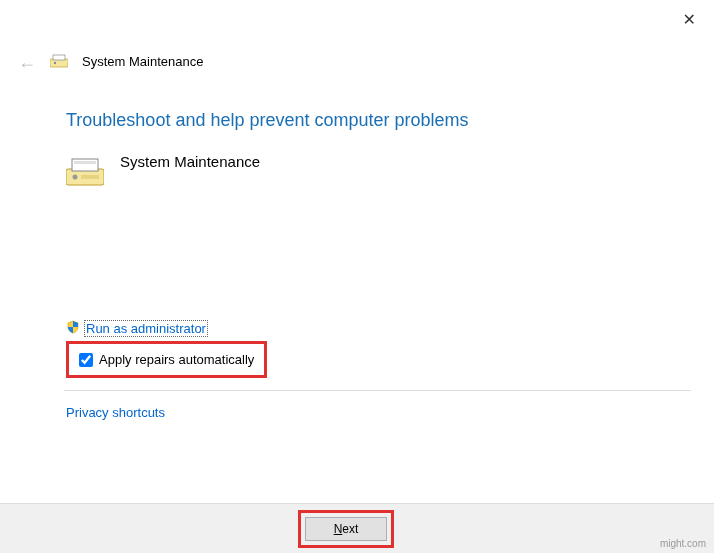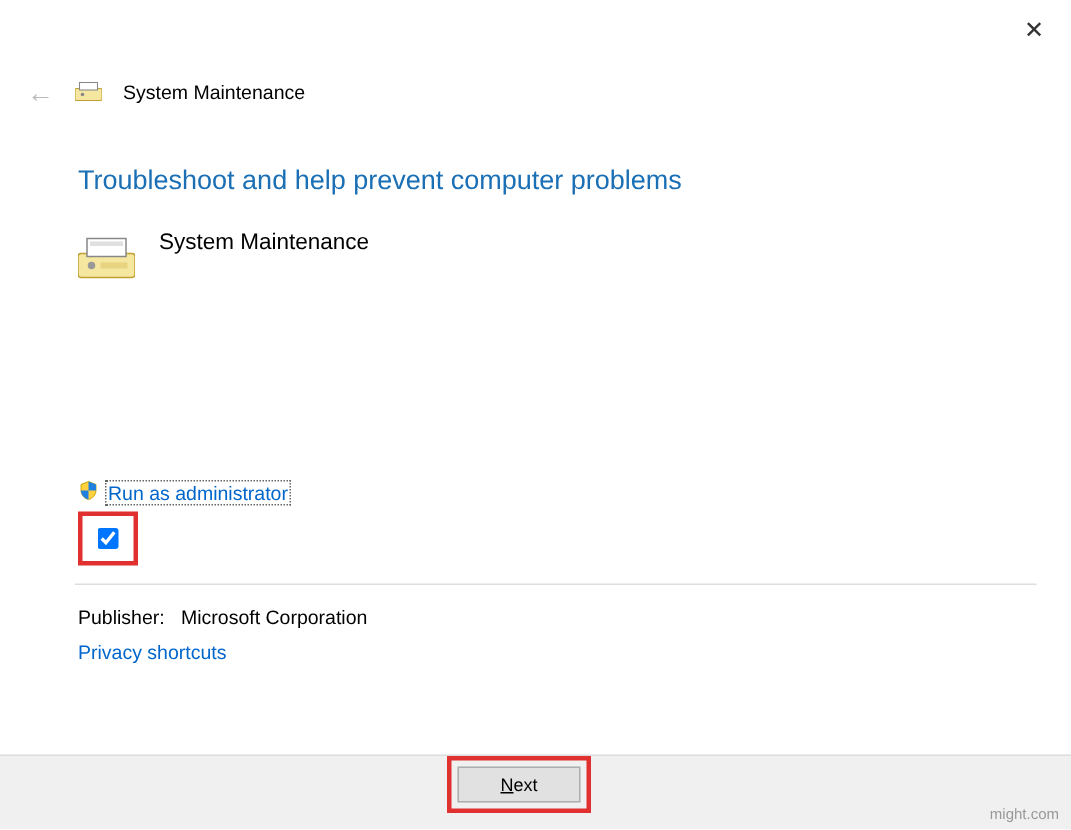--- a/index.html
+++ b/index.html
@@ -40,21 +40,21 @@
       display: inline-block;
       vertical-align: middle;
     }
     .title-text {
       font-size: 13px;
       color: #000;
     }
     .content {
       position: absolute;
       top: 110px;
-      left: 52px;
+      left: 66px;
       right: 25px;
     }
     .main-heading {
       color: #1a6fb5;
       font-size: 18px;
       font-weight: 400;
       margin-bottom: 22px;
     }
     .troubleshooter-row {
       display: flex;
@@ -124,24 +124,23 @@
     .footer {
       position: absolute;
       bottom: 0;
       left: 0;
       right: 0;
       height: 50px;
       background: #f0f0f0;
       border-top: 1px solid #ddd;
       display: flex;
       align-items: center;
-      justify-content: flex-start;
+      justify-content: center;
       padding-right: 22px;
       gap: 10px;
-      flex-direction: column;
     }
     .btn {
       min-width: 82px;
       height: 24px;
       background: #e1e1e1;
       border: 1px solid #adadad;
       font-family: inherit;
       font-size: 12px;
       cursor: pointer;
       padding: 0 12px;
@@ -202,29 +201,25 @@
         <path d="M7 1 L12 3 V7 L7 7 Z" fill="#2080e0"></path>
         <path d="M7 7 L2 7 V3 L7 1 Z" fill="#2080e0" opacity="0"></path>
         <path d="M2 7 L7 7 L7 13 C4.5 12.5 2 10 2 7 Z" fill="#2080e0"></path>
       </svg>
     </span>
     <a class="admin-link">Run as administrator</a>
   </div>
 
   <div class="checkbox-row">
     <input type="checkbox" checked="" style="">
+    <label>Apply repairs automatically</label>
   </div>
 
   <hr class="separator">
 
-  <div class="publisher-row">
-    <span>Publisher:</span>
-    &nbsp;
-    <span>Microsoft Corporation</span>
-  </div>
 
   <a class="privacy-link">Privacy shortcuts</a>
 </div>
 
 <div class="footer">
   <span class="next-wrap">
     <button class="btn"><u>N</u><span>ext</span></button>
   </span>
 </div>
 

